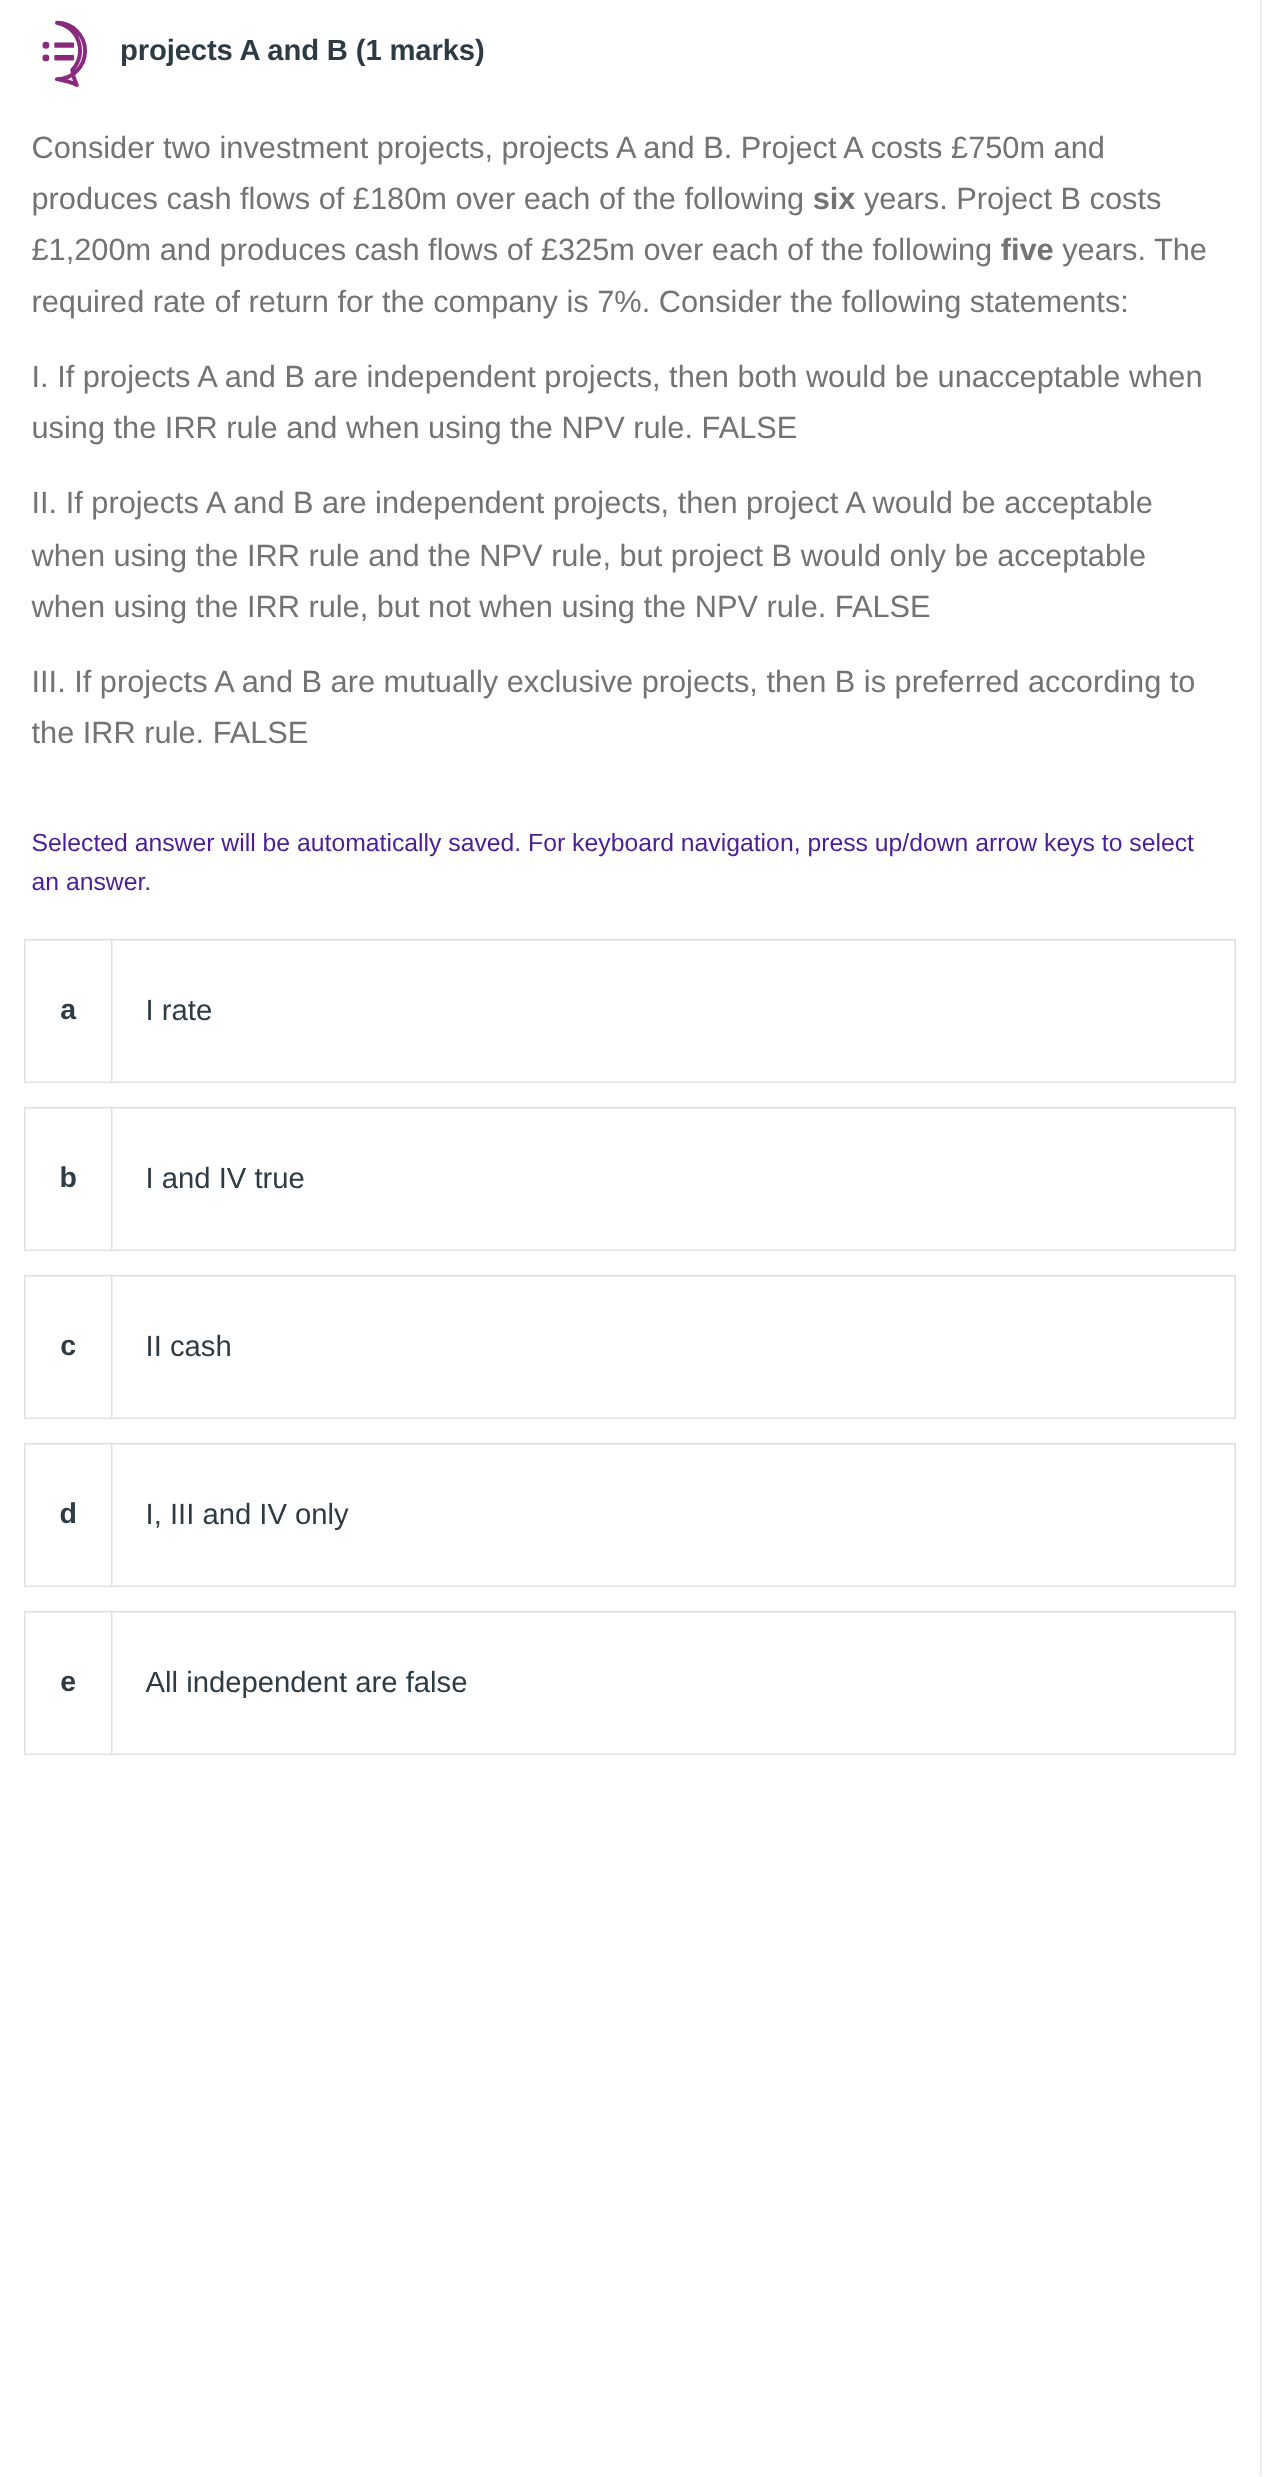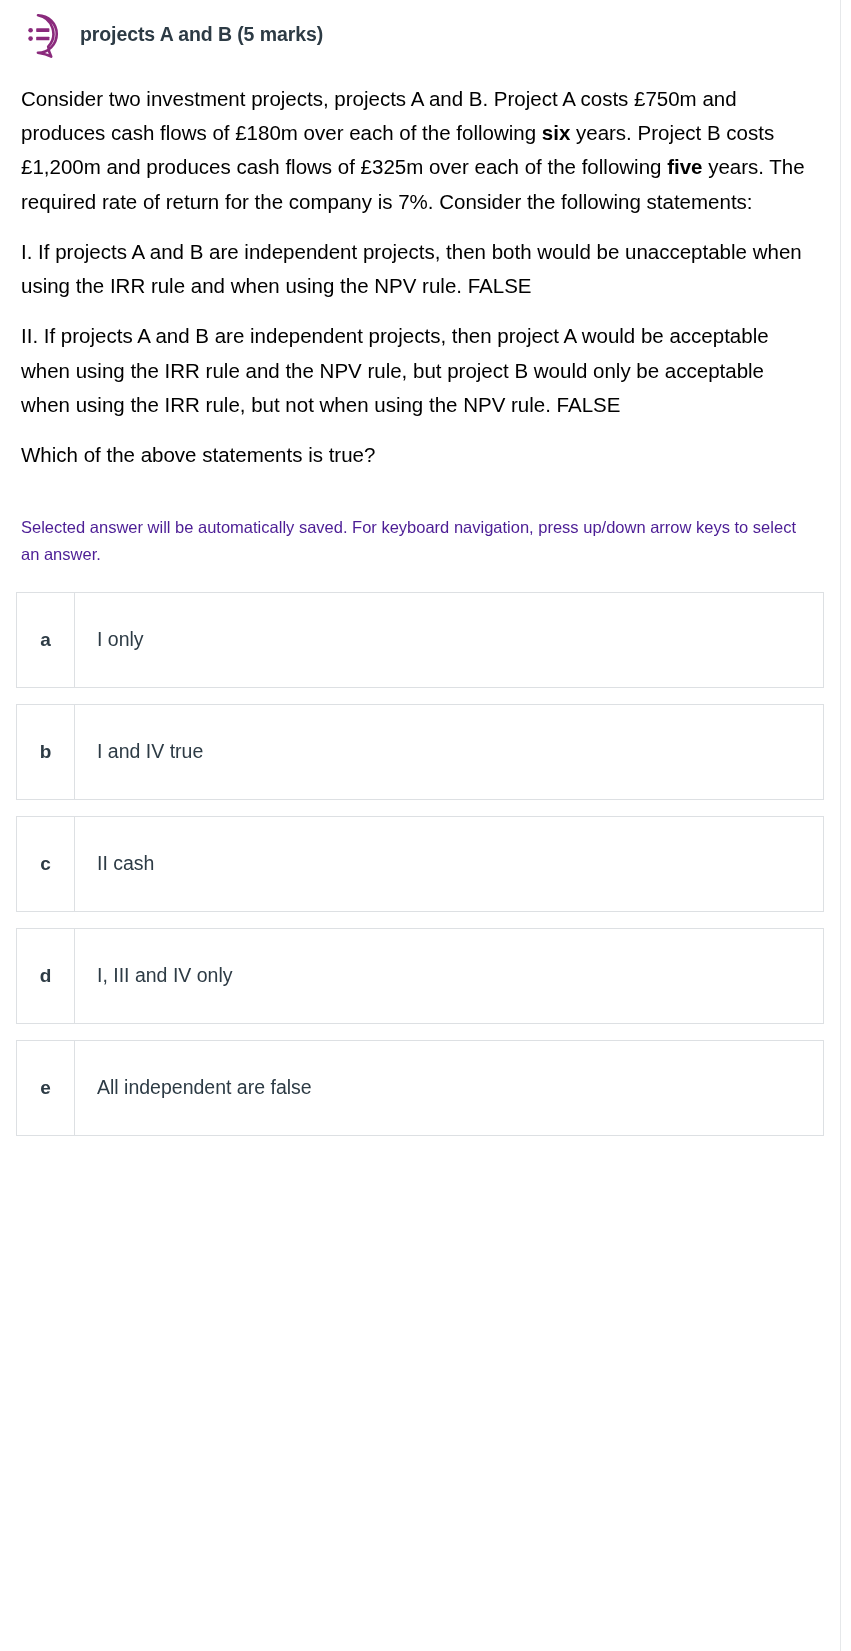--- a/index.html
+++ b/index.html
@@ -55,21 +55,21 @@
     color: #2d3b45;
     letter-spacing: -0.1px;
     line-height: 1.2;
   }
 
   
   .q-body {
     padding: 22px 22px 0 21px;
     font-size: 20.5px;
     line-height: 1.67;
-    color: #000000;
+    color: #737373;
     font-weight: 400;
   }
 
   .q-body p { margin: 0; }
   .q-body p + p { margin-top: 16px; }
   .q-body b { font-weight: bold; }
 
   .q-prompt {
     margin-top: 28px;
   }
@@ -129,39 +129,39 @@
   <div class="q-header">
     <span class="q-icon">
       <svg viewBox="0 0 46 46" xmlns="http://www.w3.org/2000/svg">
         <path d="M22 3.2 A18.8 18.8 0 1 1 21.9 40.8 L21.9 40.8 C26 41.5 31 42.6 35.2 44.6 C33.4 40.8 32.4 37.4 32.2 34.6 A18.8 18.8 0 0 0 22 3.2 Z" fill="#f7ecf5" stroke="#8a2a7c" stroke-width="2.6" stroke-linejoin="round"></path>
         <circle cx="14.6" cy="18.2" r="2.3" fill="#8a2a7c"></circle>
         <rect x="20.2" y="16.3" width="13.2" height="3.6" rx="0.6" fill="#8a2a7c"></rect>
         <circle cx="14.6" cy="26.6" r="2.3" fill="#8a2a7c"></circle>
         <rect x="20.2" y="24.7" width="13.2" height="3.6" rx="0.6" fill="#8a2a7c"></rect>
       </svg>
     </span>
-    <span class="q-title">projects A and B (5 marks)</span>
+    <span class="q-title">projects A and B (1 marks)</span>
   </div>
 
   <div class="q-body">
     <p><span>Consider two investment projects, projects A and B. Project A costs £750m and produces cash flows of £180m over each of the following </span><b>six</b><span> years. Project B costs £1,200m and produces cash flows of £325m over each of the following </span><b>five</b><span> years. The required rate of return for the company is 7%. Consider the following statements:</span></p>
 
     <p>I. If projects A and B are independent projects, then both would be unacceptable when using the IRR rule and when using the NPV rule. FALSE</p>
     <p>II. If projects A and B are independent projects, then project A would be acceptable when using the IRR rule and the NPV rule, but project B would only be acceptable when using the IRR rule, but not when using the NPV rule. FALSE</p>
+    <p>III. If projects A and B are mutually exclusive projects, then B is preferred according to the IRR rule. FALSE</p>
 
-    <p class="q-prompt">Which of the above statements is true?</p>
   </div>
 
   <div class="q-hint">Selected answer will be automatically saved. For keyboard navigation, press up/down arrow keys to select an answer.</div>
 
   <div class="answers">
 
     <div class="answer-row">
       <div class="answer-letter">a</div>
-      <div class="answer-text">I only</div>
+      <div class="answer-text">I rate</div>
     </div>
 
     <div class="answer-row">
       <div class="answer-letter">b</div>
       <div class="answer-text">I and IV true</div>
     </div>
 
     <div class="answer-row">
       <div class="answer-letter">c</div>
       <div class="answer-text">II cash</div>

